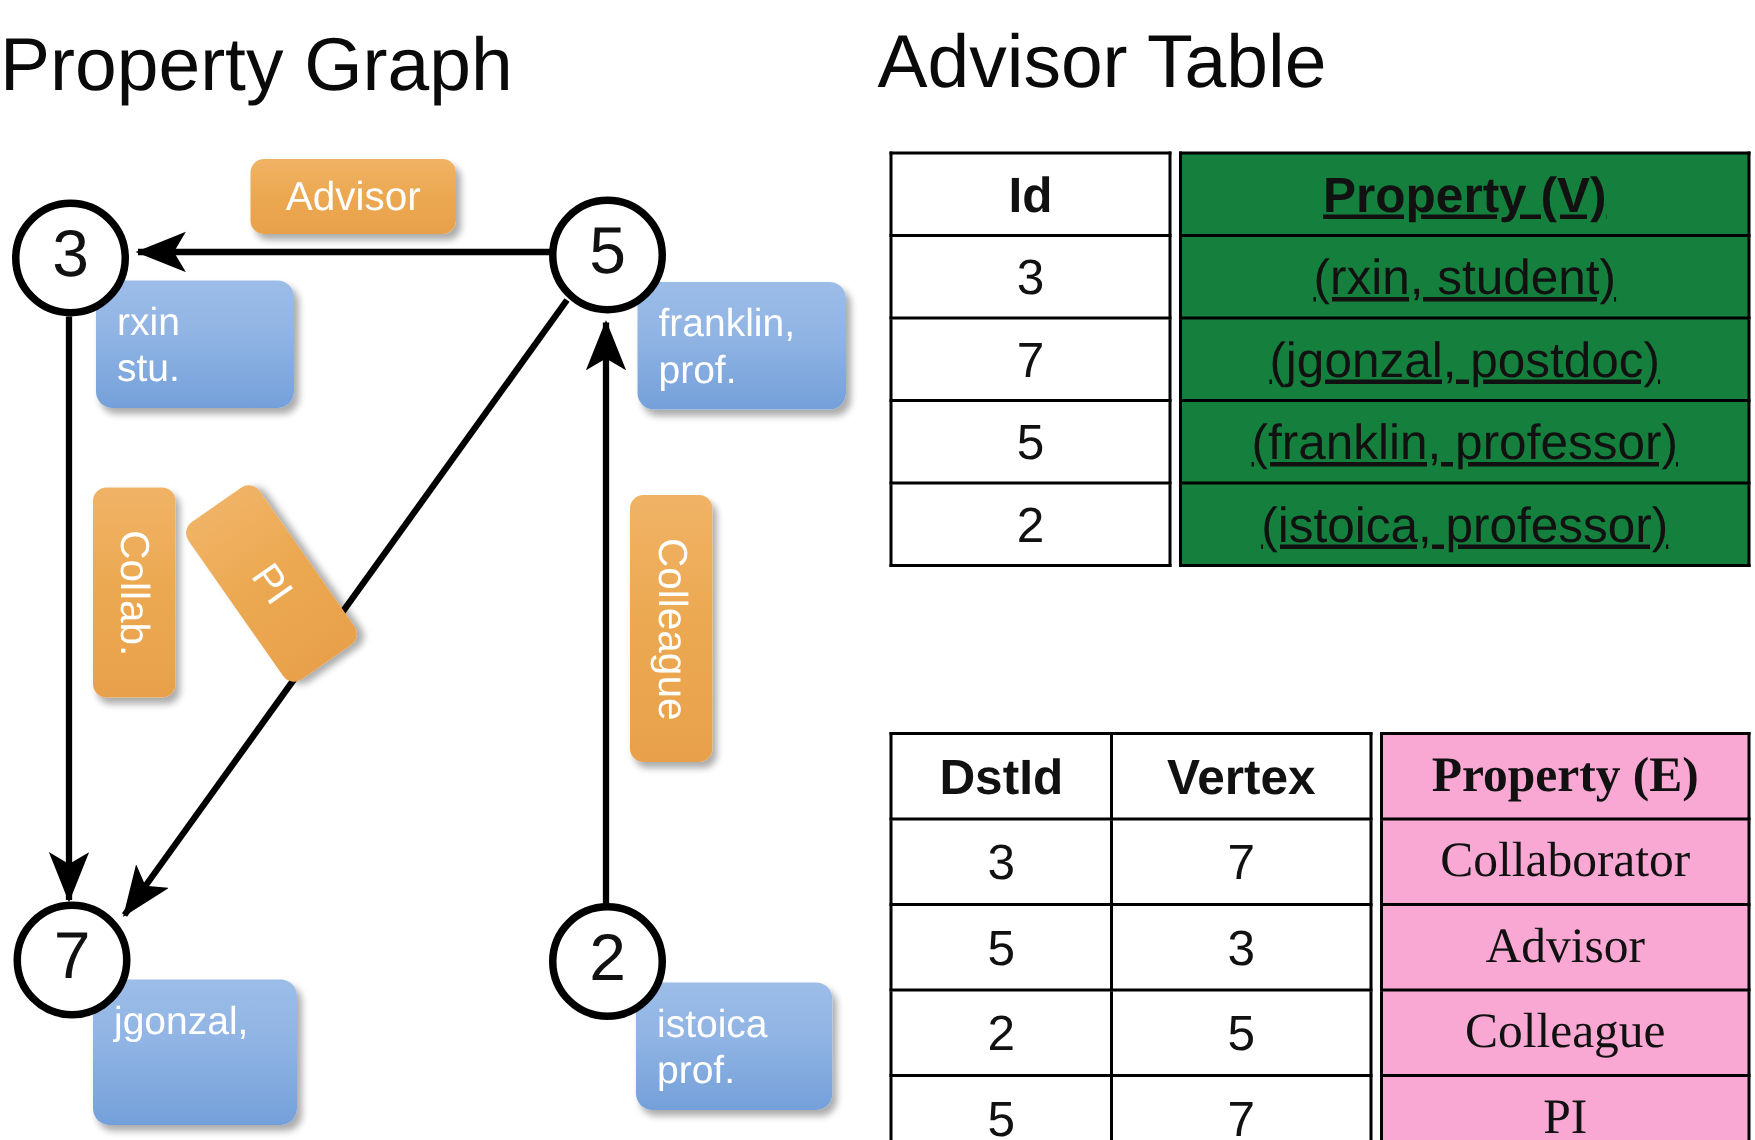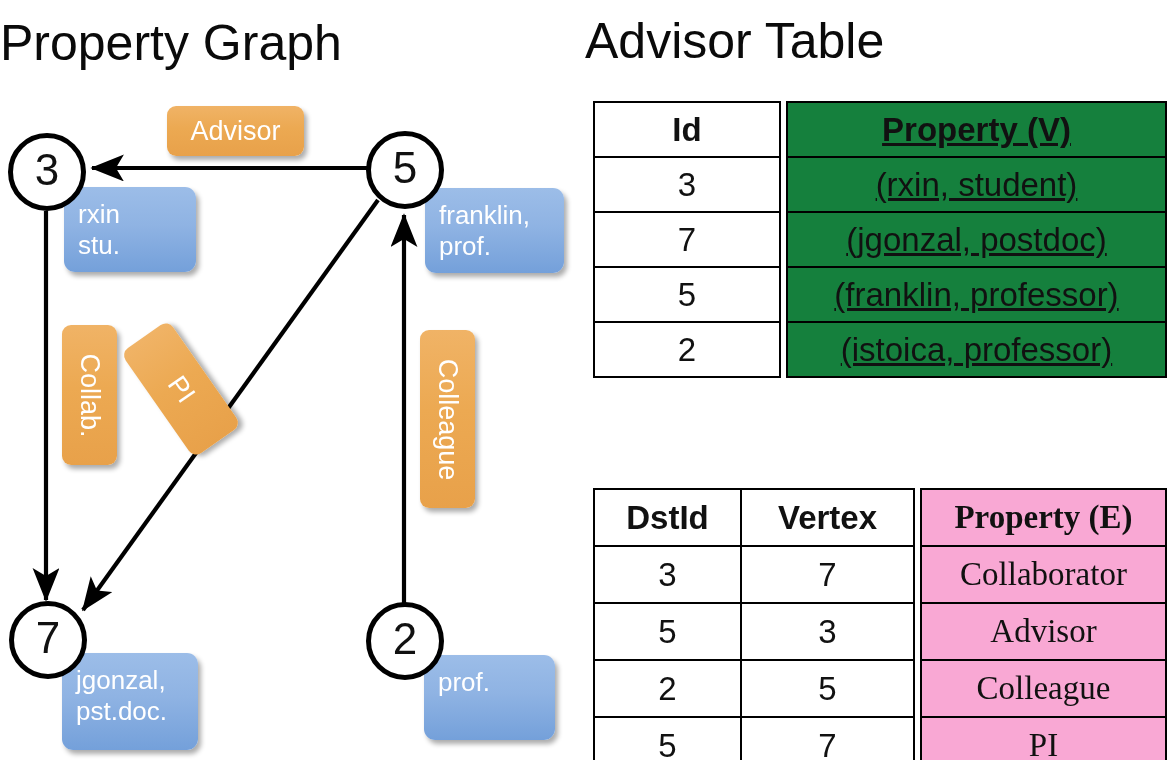--- a/index.html
+++ b/index.html
@@ -116,24 +116,24 @@
     <span class="l">stu.</span>
   </div>
 
   <div class="prop-box" id="prop-5" style="left:425px;top:188px;width:139px;height:85px;">
     <span class="l">franklin,</span>
     <span class="l">prof.</span>
   </div>
 
   <div class="prop-box" id="prop-7" style="left:62px;top:653px;width:136px;height:97px;">
     <span class="l">jgonzal,</span>
-    <span class="l">pst.doc.</span>
   </div>
 
   <div class="prop-box" id="prop-2" style="left:424px;top:655px;width:131px;height:85px;">
+    <span class="l">istoica</span>
     <span class="l">prof.</span>
   </div>
 
   <div class="node" id="node-3" style="left:8px;top:133px;width:78px;height:78px;">
     <span>3</span>
   </div>
   <div class="node" id="node-5" style="left:366px;top:131px;width:78px;height:78px;">
     <span>5</span>
   </div>
   <div class="node" id="node-7" style="left:9px;top:601px;width:78px;height:78px;">

